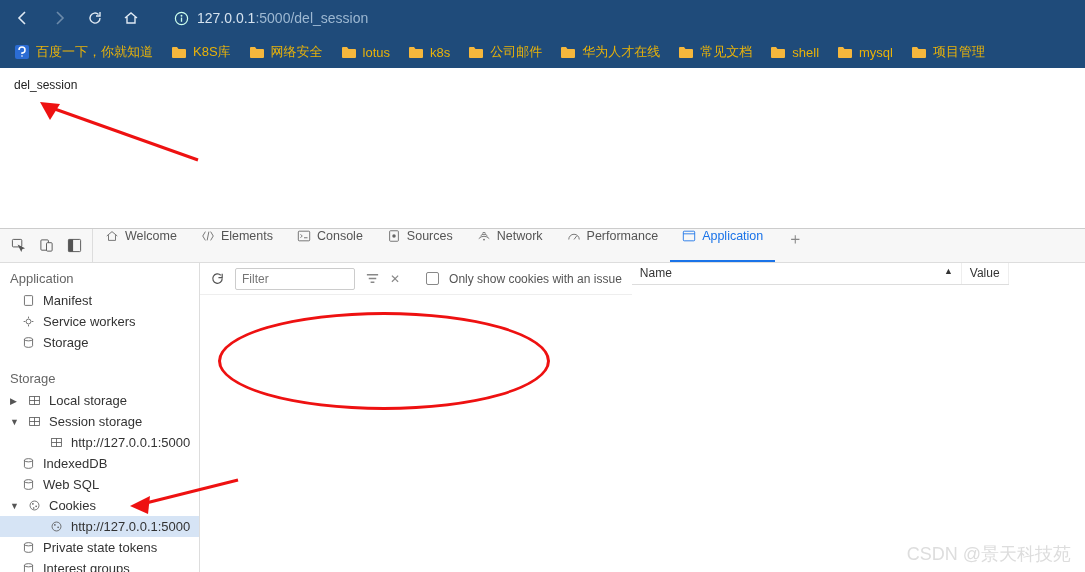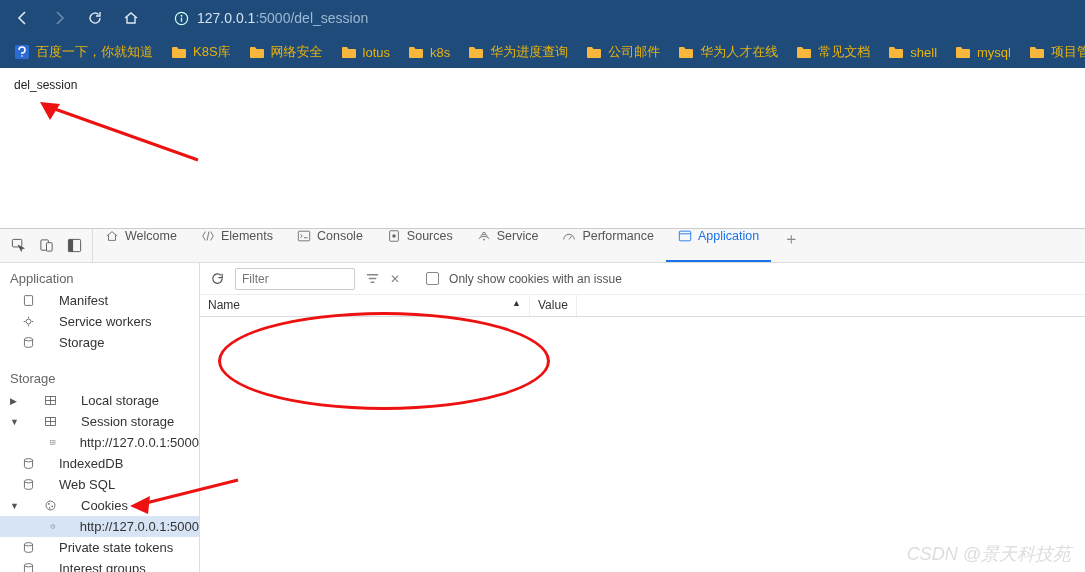--- a/index.html
+++ b/index.html
@@ -13,31 +13,31 @@
 .bmi{display:flex;align-items:center;gap:6px;padding:0 6px;height:28px;cursor:pointer;white-space:nowrap}
 .page{background:#fff;height:160px;padding:10px 14px;font-size:12px;color:#222;position:relative}
 .dev{border-top:1px solid #ccc;background:#f7f7f7;height:344px;display:flex;flex-direction:column}
 .tabs{display:flex;align-items:center;height:34px;border-bottom:1px solid #ddd;background:#f7f7f7;font-size:12.5px;color:#555}
 .tgrp{display:flex;align-items:center;height:100%;padding:0 6px;border-right:1px solid #ddd;gap:4px}
 .tab{display:flex;align-items:flex-start;gap:6px;padding:0 12px;height:100%;cursor:pointer}
 .tab.active{border-bottom:2px solid #1a73e8;color:#1a73e8}
 .panes{display:flex;flex:1;min-height:0}
 .side{width:200px;border-right:1px solid #ddd;background:#fff;overflow:auto;font-size:13px;color:#333}
 .sh{padding:8px 10px 4px;color:#666;font-size:13px}
-.sit{display:flex;align-items:center;gap:24px;padding:3px 0 3px 22px;cursor:pointer}
+.sit{display:flex;align-items:center;gap:8px;padding:3px 0 3px 22px;cursor:pointer}
 .sit.sub2{padding-left:50px}
 .sit.sel{background:#d6e4f5}
 .tri{width:10px;display:inline-block;color:#555;font-size:9px}
-.main{flex:1;display:flex;flex-direction:column;background:#fff}
+.main{flex:1;display:flex;flex-direction:row;background:#fff}
 .tbar{display:flex;align-items:center;gap:10px;height:32px;border-bottom:1px solid #eee;padding:0 10px;font-size:12px;color:#555}
 .filter{height:22px;width:120px;border:1px solid #ccc;padding:0 6px;font-size:12px;border-radius:2px}
 .cols{display:flex;height:22px;border-bottom:1px solid #ddd;font-size:12px;color:#333}
 .col{padding:3px 8px;border-right:1px solid #eee}
 .c1{width:330px;display:flex;justify-content:space-between;align-items:flex-start}
-.wm{position:absolute;bottom:6px;right:14px;color:#ddd;font-size:18px;font-style:italic;pointer-events:none}
+.wm{position:absolute;bottom:6px;right:14px;color:#ddd;font-size:18px;pointer-events:none}
 svg{display:block}
 .fold{fill:#f6b73c}
 .chk{width:13px;height:13px;border:1px solid #888;border-radius:2px}
 .arrow{position:absolute;pointer-events:none}
 .ellipse{position:absolute;border:3px solid #e11;border-radius:50%;pointer-events:none}
 </style>
 </head>
 <body>
 
 <div class="top">
@@ -102,26 +102,20 @@
       <div class="bmi">
         <svg width="16" height="16" viewBox="0 0 16 16">
           <path class="fold" d="M1 4a1 1 0 0 1 1-1h4l1.5 2H14a1 1 0 0 1 1 1v7a1 1 0 0 1-1 1H2a1 1 0 0 1-1-1z"></path>
         </svg>
         <span>k8s</span>
       </div>
       <div class="bmi">
         <svg width="16" height="16" viewBox="0 0 16 16">
           <path class="fold" d="M1 4a1 1 0 0 1 1-1h4l1.5 2H14a1 1 0 0 1 1 1v7a1 1 0 0 1-1 1H2a1 1 0 0 1-1-1z"></path>
         </svg>
-        <span>华为进度查询</span>
-      </div>
-      <div class="bmi">
-        <svg width="16" height="16" viewBox="0 0 16 16">
-          <path class="fold" d="M1 4a1 1 0 0 1 1-1h4l1.5 2H14a1 1 0 0 1 1 1v7a1 1 0 0 1-1 1H2a1 1 0 0 1-1-1z"></path>
-        </svg>
         <span>公司邮件</span>
       </div>
       <div class="bmi">
         <svg width="16" height="16" viewBox="0 0 16 16">
           <path class="fold" d="M1 4a1 1 0 0 1 1-1h4l1.5 2H14a1 1 0 0 1 1 1v7a1 1 0 0 1-1 1H2a1 1 0 0 1-1-1z"></path>
         </svg>
         <span>华为人才在线</span>
       </div>
       <div class="bmi">
         <svg width="16" height="16" viewBox="0 0 16 16">
@@ -204,21 +198,21 @@
           <rect x="3" y="2" width="10" height="12" rx="1" stroke="#666" fill="none"></rect>
           <circle cx="8" cy="8" r="2" fill="#666"></circle>
         </svg>
         <span>Sources</span>
       </div>
     <div class="tab">
         <svg width="14" height="14" viewBox="0 0 16 16">
           <path d="M2 11a8 8 0 0 1 12 0M4 8a5 5 0 0 1 8 0M6 5a2.5 2.5 0 0 1 4 0" stroke="#666" fill="none"></path>
           <circle cx="8" cy="12" r="1" fill="#666"></circle>
         </svg>
-        <span>Service</span>
+        <span>Network</span>
       </div>
     <div class="tab">
         <svg width="14" height="14" viewBox="0 0 16 16">
           <path d="M2 12a6 6 0 0 1 12 0M8 12l3-4" stroke="#666" fill="none"></path>
         </svg>
         <span>Performance</span>
       </div>
     <div class="tab active">
         <svg width="14" height="14" viewBox="0 0 16 16">
           <rect x="1.5" y="2.5" width="13" height="11" rx="1" stroke="#1a73e8" fill="none"></rect>

